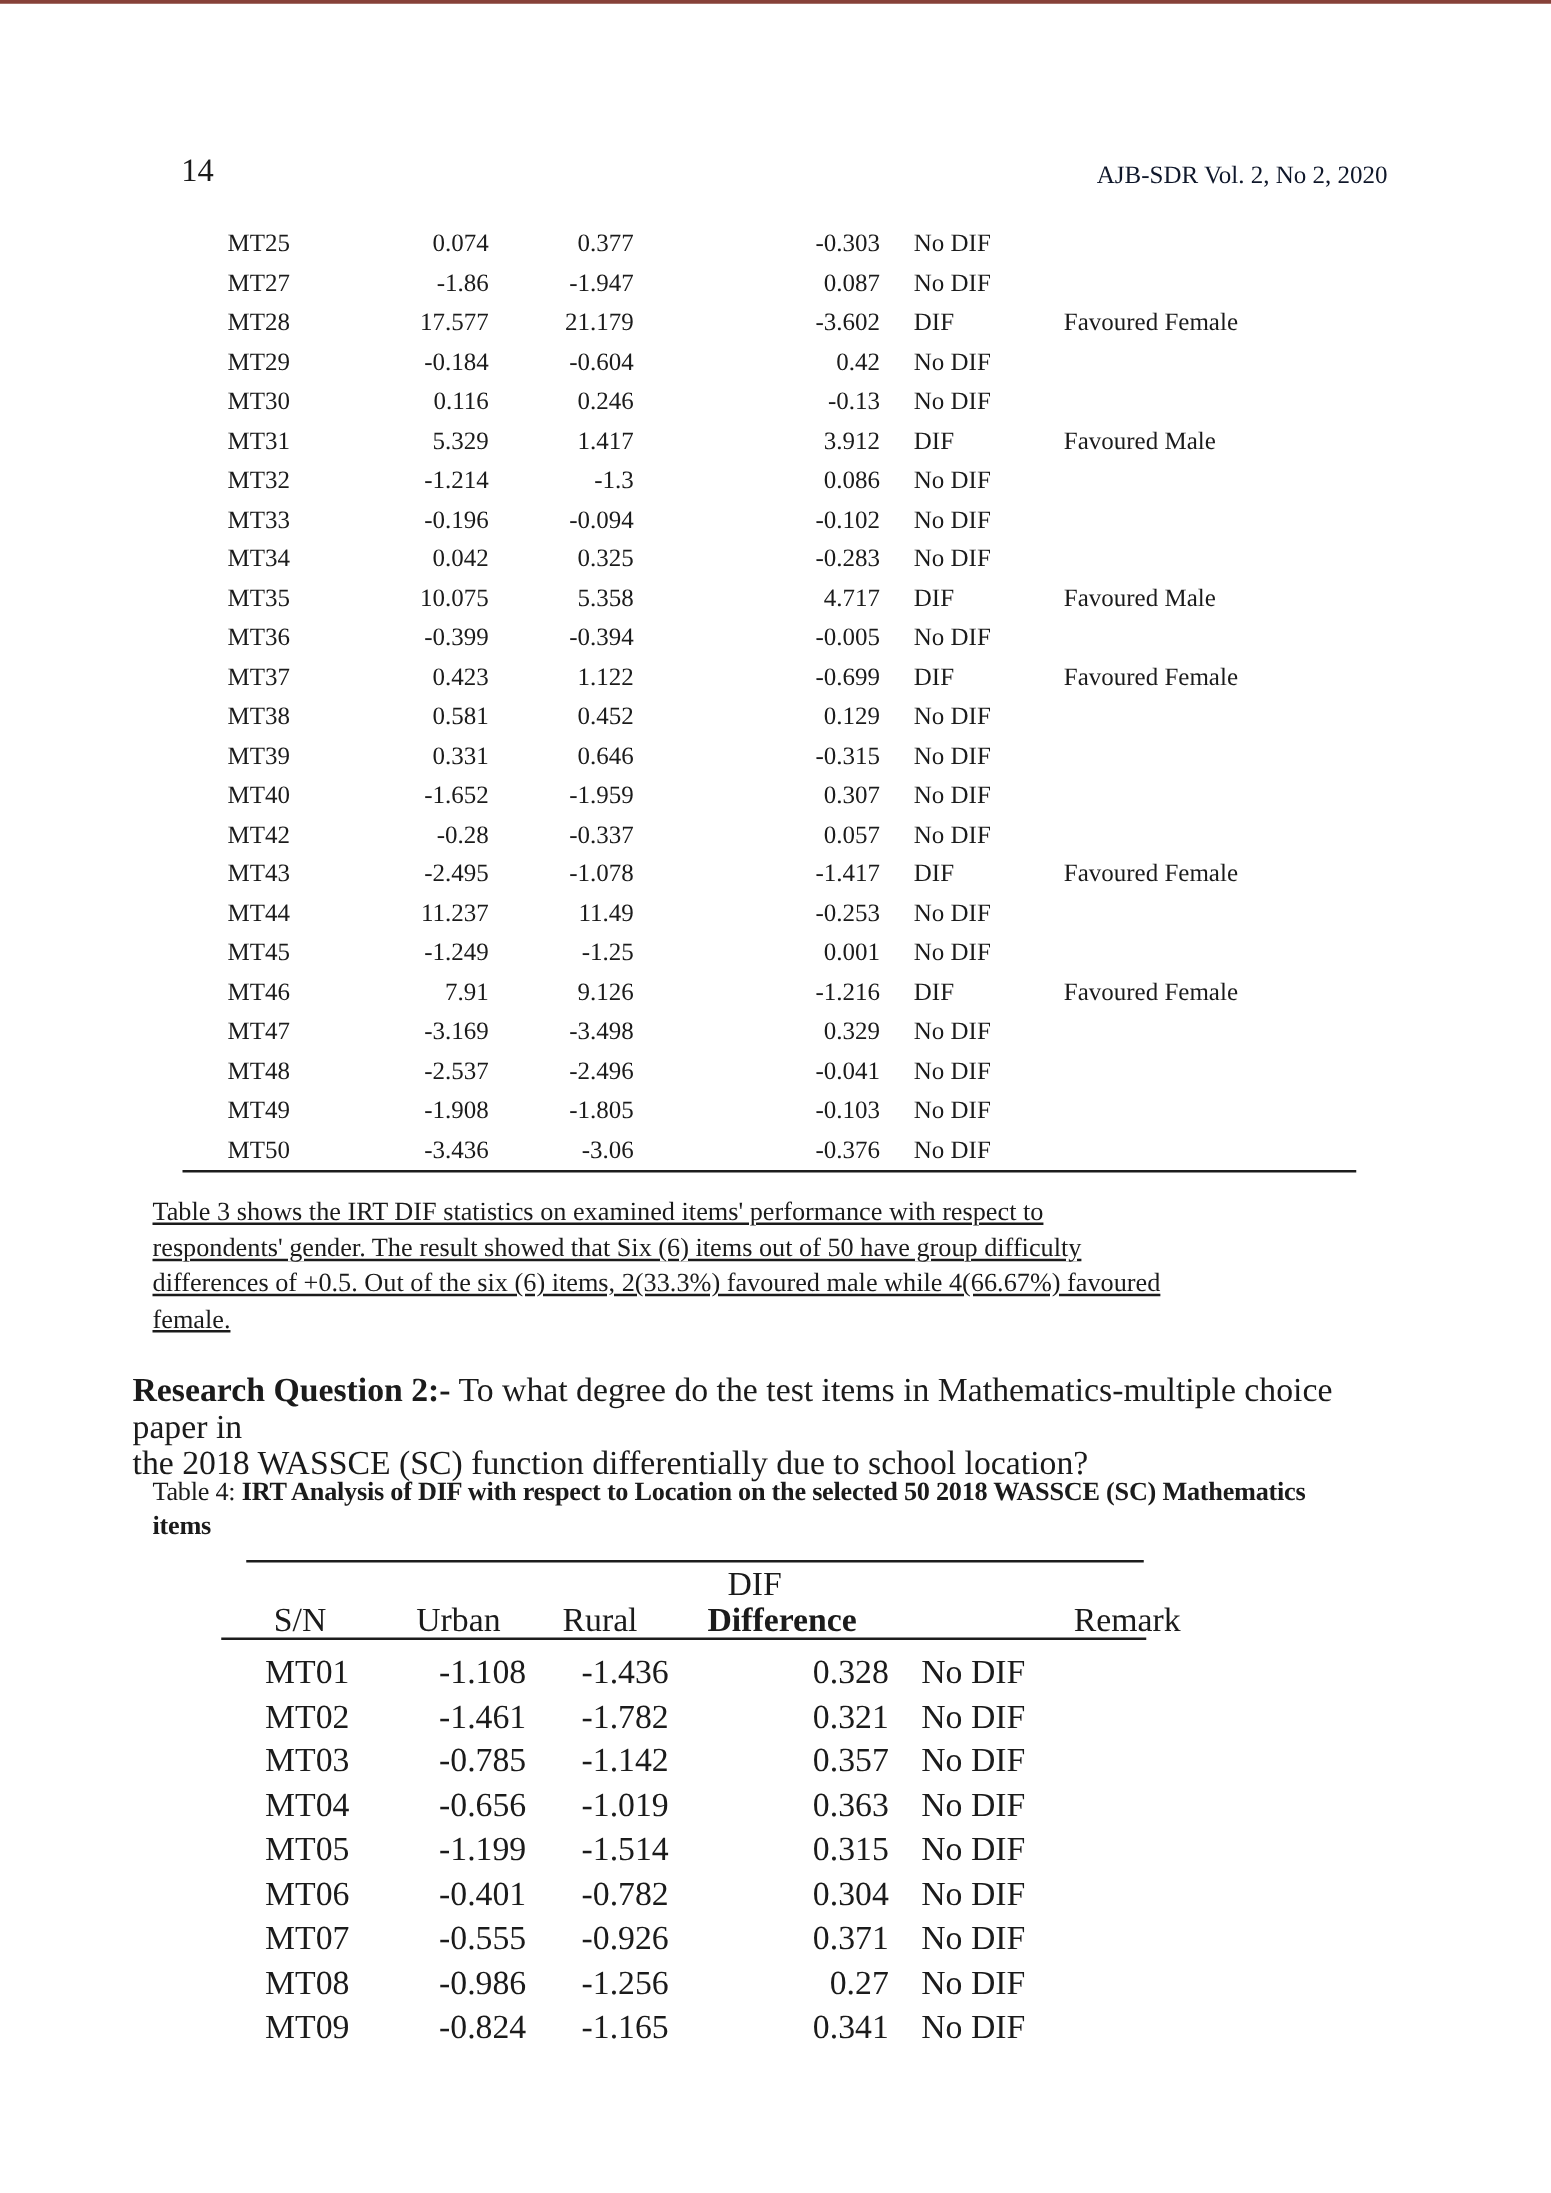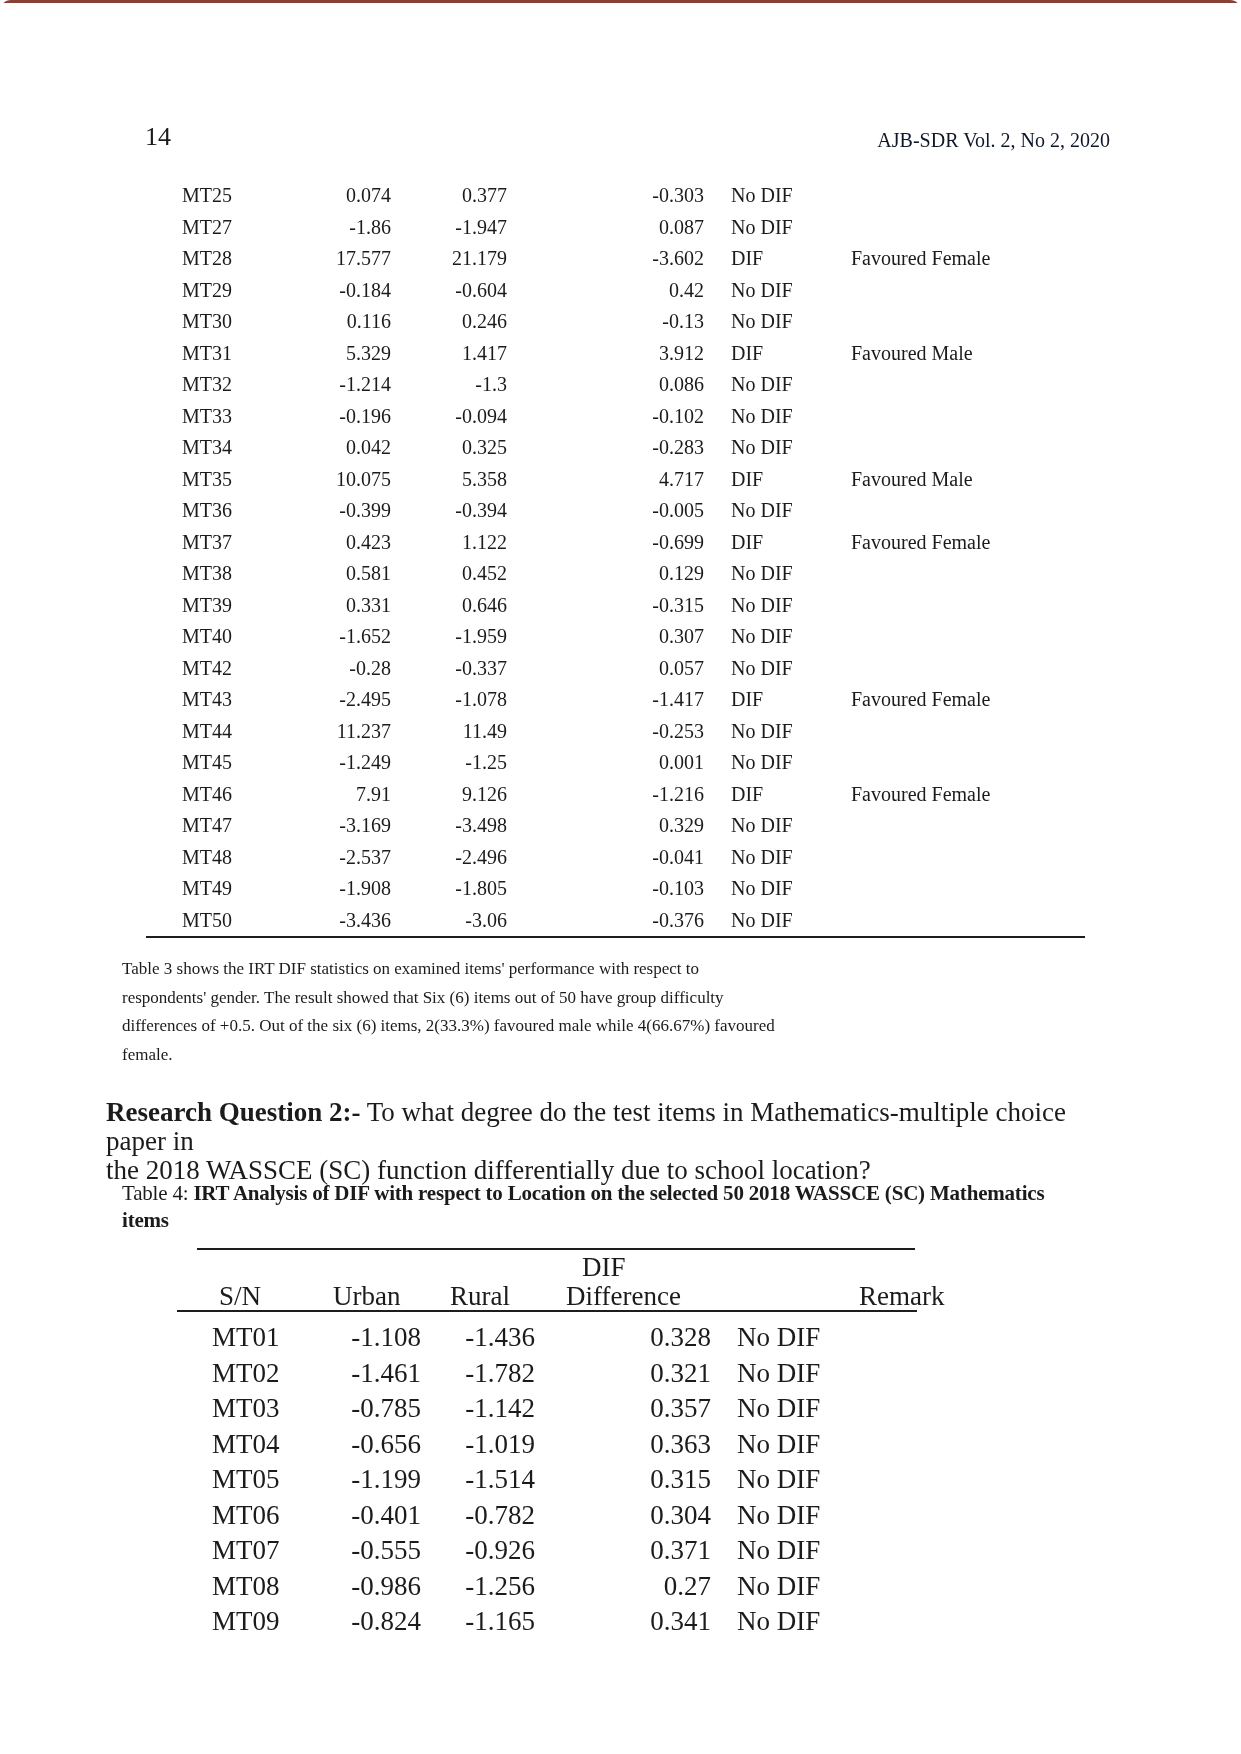--- a/index.html
+++ b/index.html
@@ -1,19 +1,19 @@
 <!DOCTYPE html>
 <html><head>
 <meta charset="utf-8">
 <style>
   * { margin:0; padding:0; box-sizing:border-box; }
   html,body { background:#ffffff; }
   .page {
     position:relative; width:1241px; height:1754px; background:#ffffff;
-    font-family:"Liberation Serif","DejaVu Serif",serif; color:#1b1b1b; overflow:hidden;border-radius:11px;
+    font-family:"Liberation Serif","DejaVu Serif",serif; color:#1b1b1b; overflow:hidden;
   }
   .top-edge { position:absolute; top:0; left:0; width:1241px; height:3px; background:#874139; }
 
   .page-number { position:absolute; left:145px; top:122px; font-size:26px; }
   .journal-ref { position:absolute; top:129px; right:131px; font-size:20px; color:#0f172a; }
 
   
   table { border-collapse:collapse; table-layout:fixed; }
   td { padding:0; vertical-align:middle; white-space:nowrap; overflow:visible; }
   .t3 { position:absolute; left:182px; top:180px; width:890px; font-size:20px; }
@@ -25,37 +25,37 @@
   .pad-dif3 { padding-left:27px; }
   .pad-rem3 { padding-left:0;margin-top:48px; }
   .pad-dif4 { padding-left:26px; }
 
   .rule { position:absolute; height:2px; background:#1d1d1d; }
   .rule-t3-bottom { left:146px; top:936px; width:939px; }
   .rule-t4-top    { left:197px; top:1248px; width:718px; }
   .rule-t4-head   { left:177px; top:1310px; width:740px; }
 
   
-  .narrative { position:absolute; left:122px; top:955px; width:1020px; font-size:17px; }
+  .narrative { position:absolute; left:122px; top:955px; width:1020px; font-size:21px;text-decoration:underline; }
   .narrative .line { line-height:28.6px; }
 
   .rq { position:absolute; left:106px; top:1098px; width:1020px; font-size:27px; }
   .rq .line { line-height:29px; }
   .rq b { font-weight:bold; }
 
   .caption { position:absolute; left:122px; top:1180px; width:1020px; font-size:21px; letter-spacing:-0.2px; }
   .caption .line { line-height:27px; }
   .caption b { font-weight:bold; }
 
   .dif-group-label { position:absolute; left:582px; top:1252px; font-size:27px; }
 
   .hdr-sn   { padding-left:7px; }
   .hdr-urban{ padding-left:1px; }
   .hdr-rural{ padding-left:29px; }
-  .hdr-diff { padding-left:31px; }
+  .hdr-diff { padding-left:31px;font-weight:bold; }
 </style>
 </head>
 <body>
 
 <div class="page">
   <div class="top-edge"></div>
 
   <div class="page-number">14</div>
   <div class="journal-ref">AJB-SDR Vol. 2, No 2, 2020</div>
 

